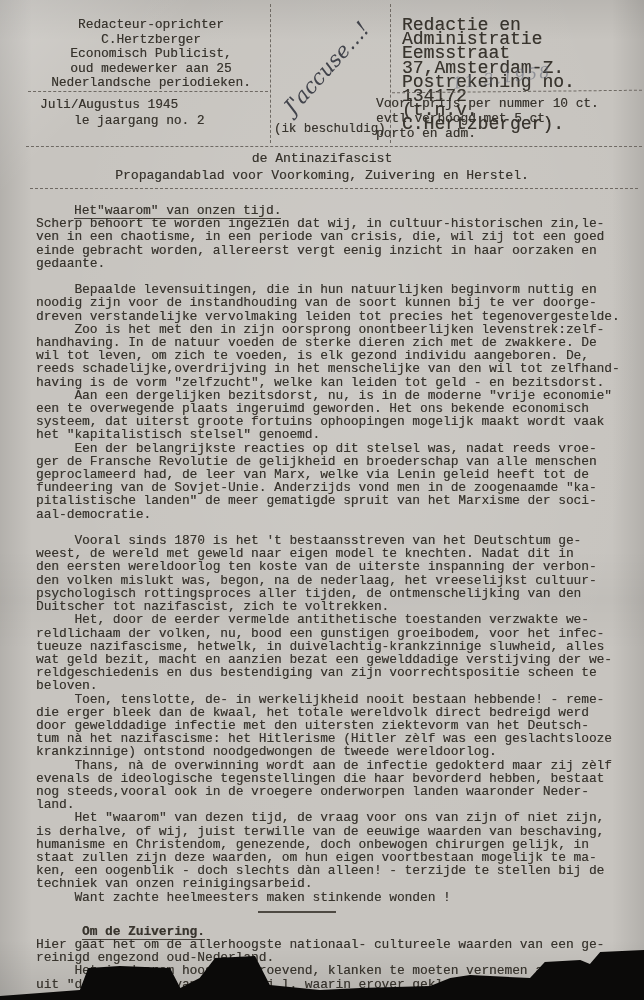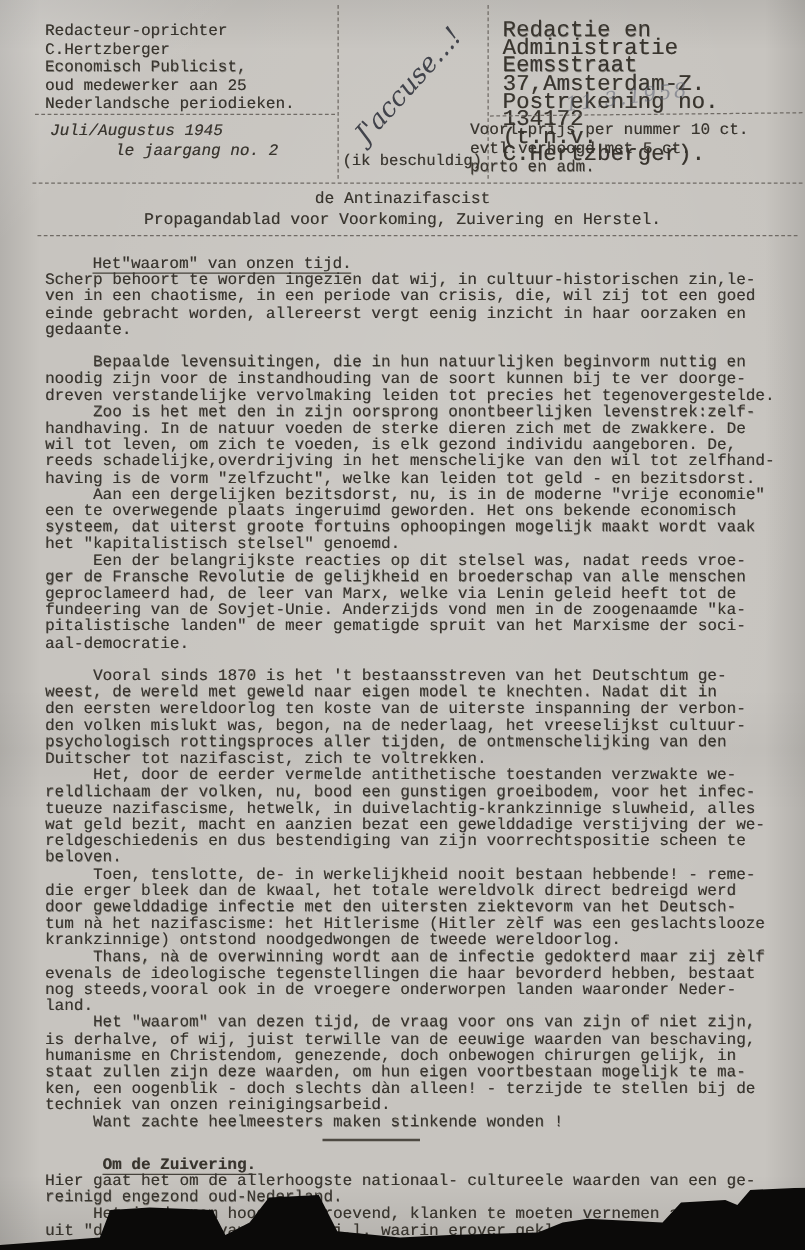--- a/index.html
+++ b/index.html
@@ -10,24 +10,24 @@
     font-family:"Liberation Mono","DejaVu Sans Mono",monospace;
     color:#38342d;
     background:
       radial-gradient(ellipse at 55% 35%, rgba(255,255,255,0.10), rgba(0,0,0,0) 60%),
       linear-gradient(135deg, rgba(255,255,255,0.20) 0%, rgba(255,255,255,0) 12%),
       linear-gradient(to right, rgba(0,0,0,0.10), rgba(0,0,0,0) 5%, rgba(0,0,0,0) 95%, rgba(0,0,0,0.10)),
       linear-gradient(to bottom, rgba(0,0,0,0.07), rgba(0,0,0,0) 4%, rgba(0,0,0,0) 55%, rgba(0,0,0,0.03) 60%, rgba(0,0,0,0) 65%, rgba(0,0,0,0) 94%, rgba(0,0,0,0.10)),
       #c7c4bf;
     text-shadow: 0.3px 0.3px 0.4px rgba(32,29,24,0.45);
   }
-  .mast-left { position:absolute; left:36px; top:18px; width:230px; font-size:12.8px; line-height:14.6px; }
+  .mast-left { position:absolute; left:36px; top:18px; width:230px; text-align:center; font-size:12.8px; line-height:14.6px; }
   .mast-divider-left { position:absolute; left:28px; top:91px; width:240px; border-top:1px dashed #6f6a64; }
-  .mast-issue { position:absolute; left:40px; top:97px; font-size:12.8px; line-height:15.5px; text-align:left;font-style:italic; }
-  .mast-issue .line2 { margin-left:52px; }
+  .mast-issue { position:absolute; left:40px; top:97px; font-size:12.8px; line-height:15.5px; text-align:left; }
+  .mast-issue .line2 { margin-left:34px; }
 
   .mid-col { position:absolute; left:270px; top:4px; width:119px; height:139px;
              border-left:1px dashed #6f6a64; border-right:1px dashed #6f6a64; }
   .jaccuse { position:absolute; left:-2px; top:52px; white-space:nowrap;
              transform:rotate(-48deg);
              font-family:"DejaVu Serif","Liberation Serif",serif; font-style:italic;
              font-size:21px; color:#41434b; text-shadow:none; }
   .ik-beschuldig { position:absolute; left:3px; bottom:7px; font-size:12.4px; white-space:nowrap;margin-top:37px; }
 
   .mast-right { position:absolute; left:402px; top:18px; font-size:18px; line-height:14.2px; }

